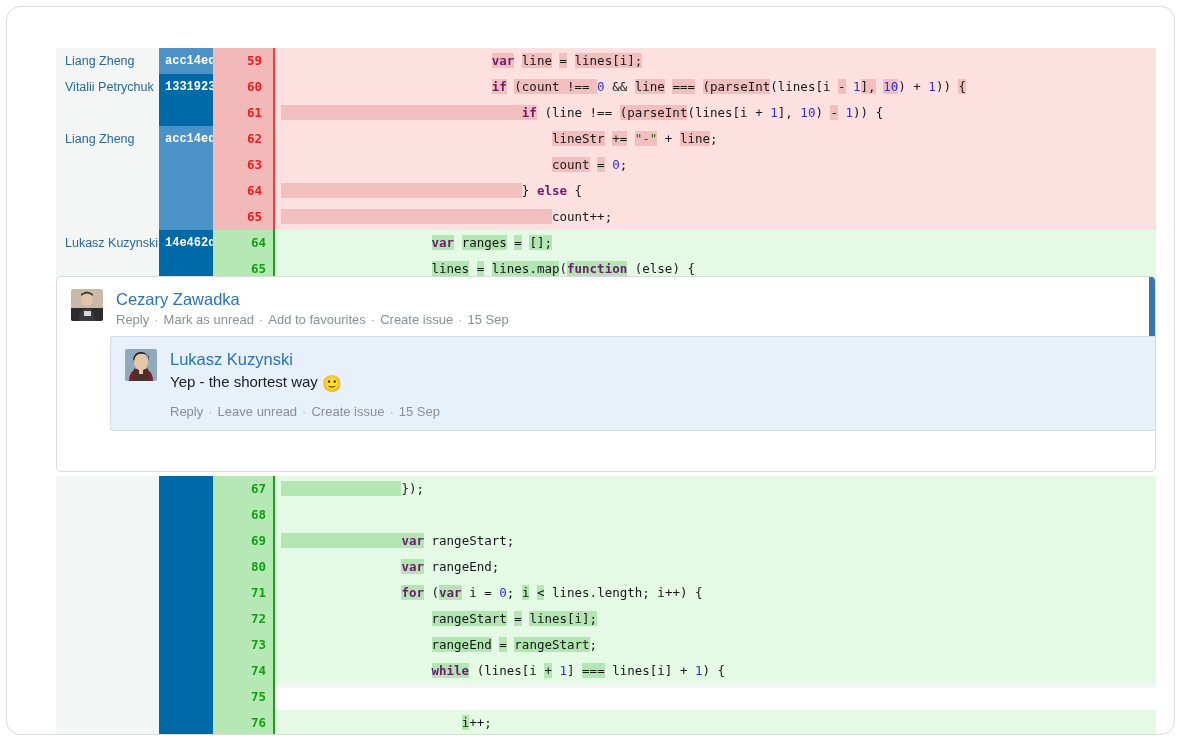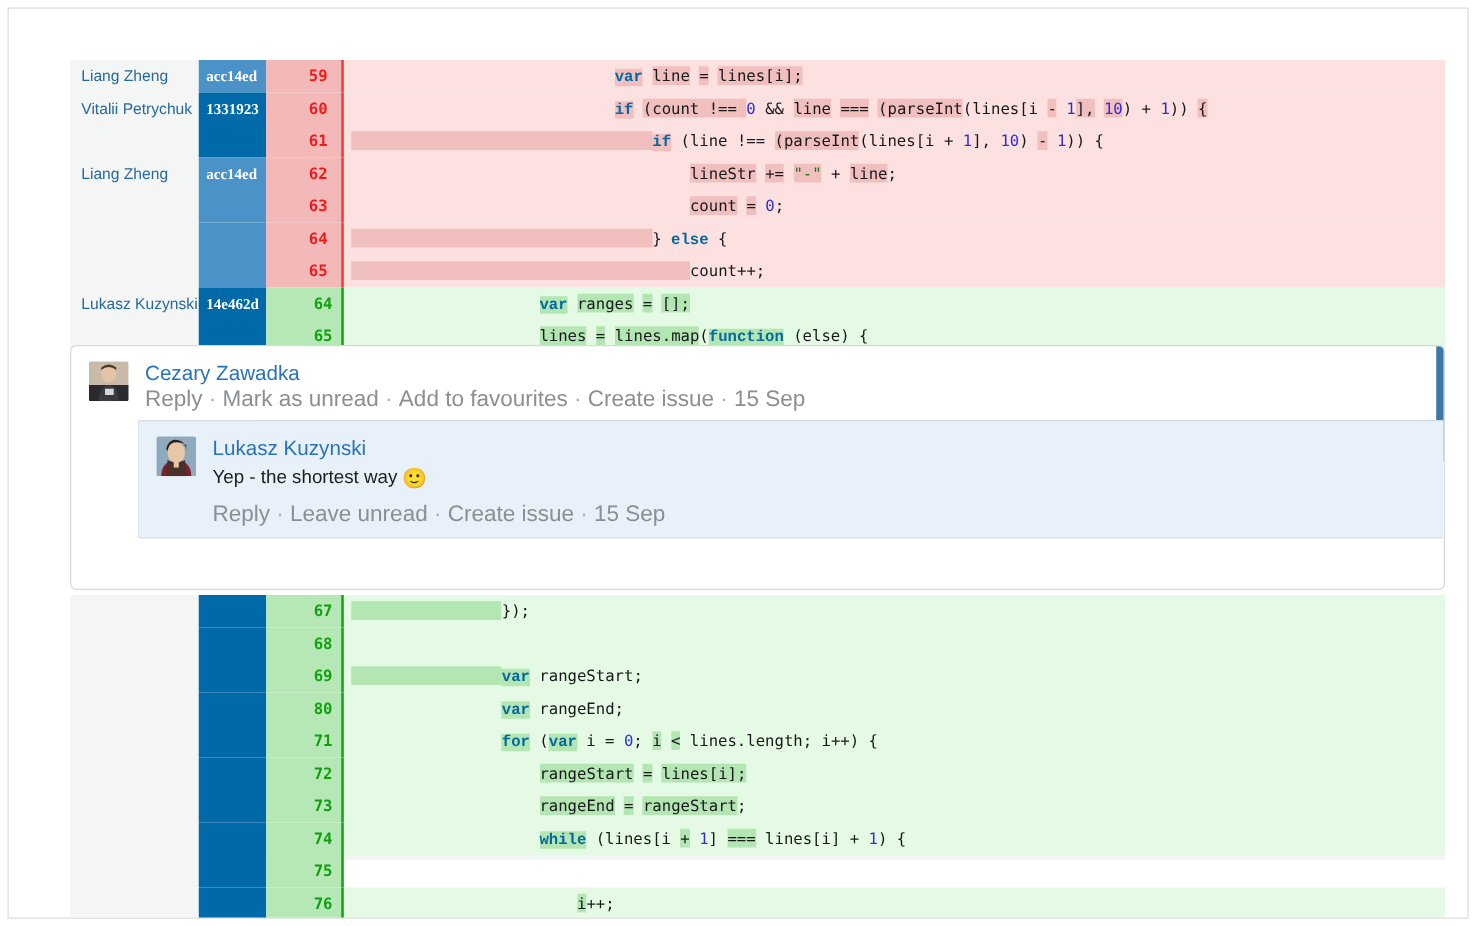--- a/index.html
+++ b/index.html
@@ -9,21 +9,21 @@
     background: #ffffff;
     font-family: "Liberation Sans", sans-serif;
   }
 
   .page-frame {
     position: absolute;
     left: 6px; top: 6px;
     width: 1169px; height: 729px;
     background: #ffffff;
     border: 1px solid #dcdcdc;
-    border-radius: 0;
+    border-radius: 14px;
     overflow: hidden;
   }
 
   
   .diff-block {
     position: absolute;
     left: 49px;
     width: 1100px;
     background: #f4f5f5;
   }
@@ -50,21 +50,21 @@
     line-height: 26px;
     padding-left: 9px;
     white-space: nowrap;
     overflow: hidden;
   }
   
   .blame-hash {
     width: 54px;
     flex: 0 0 54px;
     color: #ffffff;
-    font-family: Liberation Serif, serif;
+    font-family: Liberation Mono, monospace;
     font-size: 12px;
     font-weight: bold;
     line-height: 26px;
     padding-left: 6px;
     white-space: nowrap;
     overflow: hidden;
   }
   .hash-light { background: #4a92c8; }
   .hash-dark  { background: #0069a8; }
 
@@ -111,21 +111,21 @@
     font-size: 12.5px;
     color: #16181a;
   }
   .code.del { background: #fde0e0; }
   .code.add { background: #e4fae4; }
 
   
   .wd  { background: #f2bfbf; }
   .wa  { background: #b3e6b3; }
 
-  .kw  { color: #0369a1; font-weight: bold; font-family: Liberation Mono, monospace; }
+  .kw  { color: #701a75; font-weight: bold; }
   .num { color: #2f2fd6; }
   .str { color: #117711; }
 
   
   #comment-card {
     position: absolute;
     left: 49px;
     top: 269px;
     width: 1100px;
     height: 196px;
@@ -163,21 +163,21 @@
     margin-bottom: 2px;
   }
   .comment-text {
     color: #1b1d20;
     font-size: 15px;
     line-height: 21px;
     margin-bottom: 9px;
   }
   .emoji { font-size: 16px; vertical-align: -2px; }
   .actions {
-    font-size: 18px;
+    font-size: 13px;
     color: #8a8f94;
     line-height: 17px;
   }
   .actions a {
     color: #8a8f94;
     text-decoration: none;
   }
   .actions .sep { padding: 0 5px; color: #a9aeb2; }
   .actions .date { color: #8a8f94; }
 

